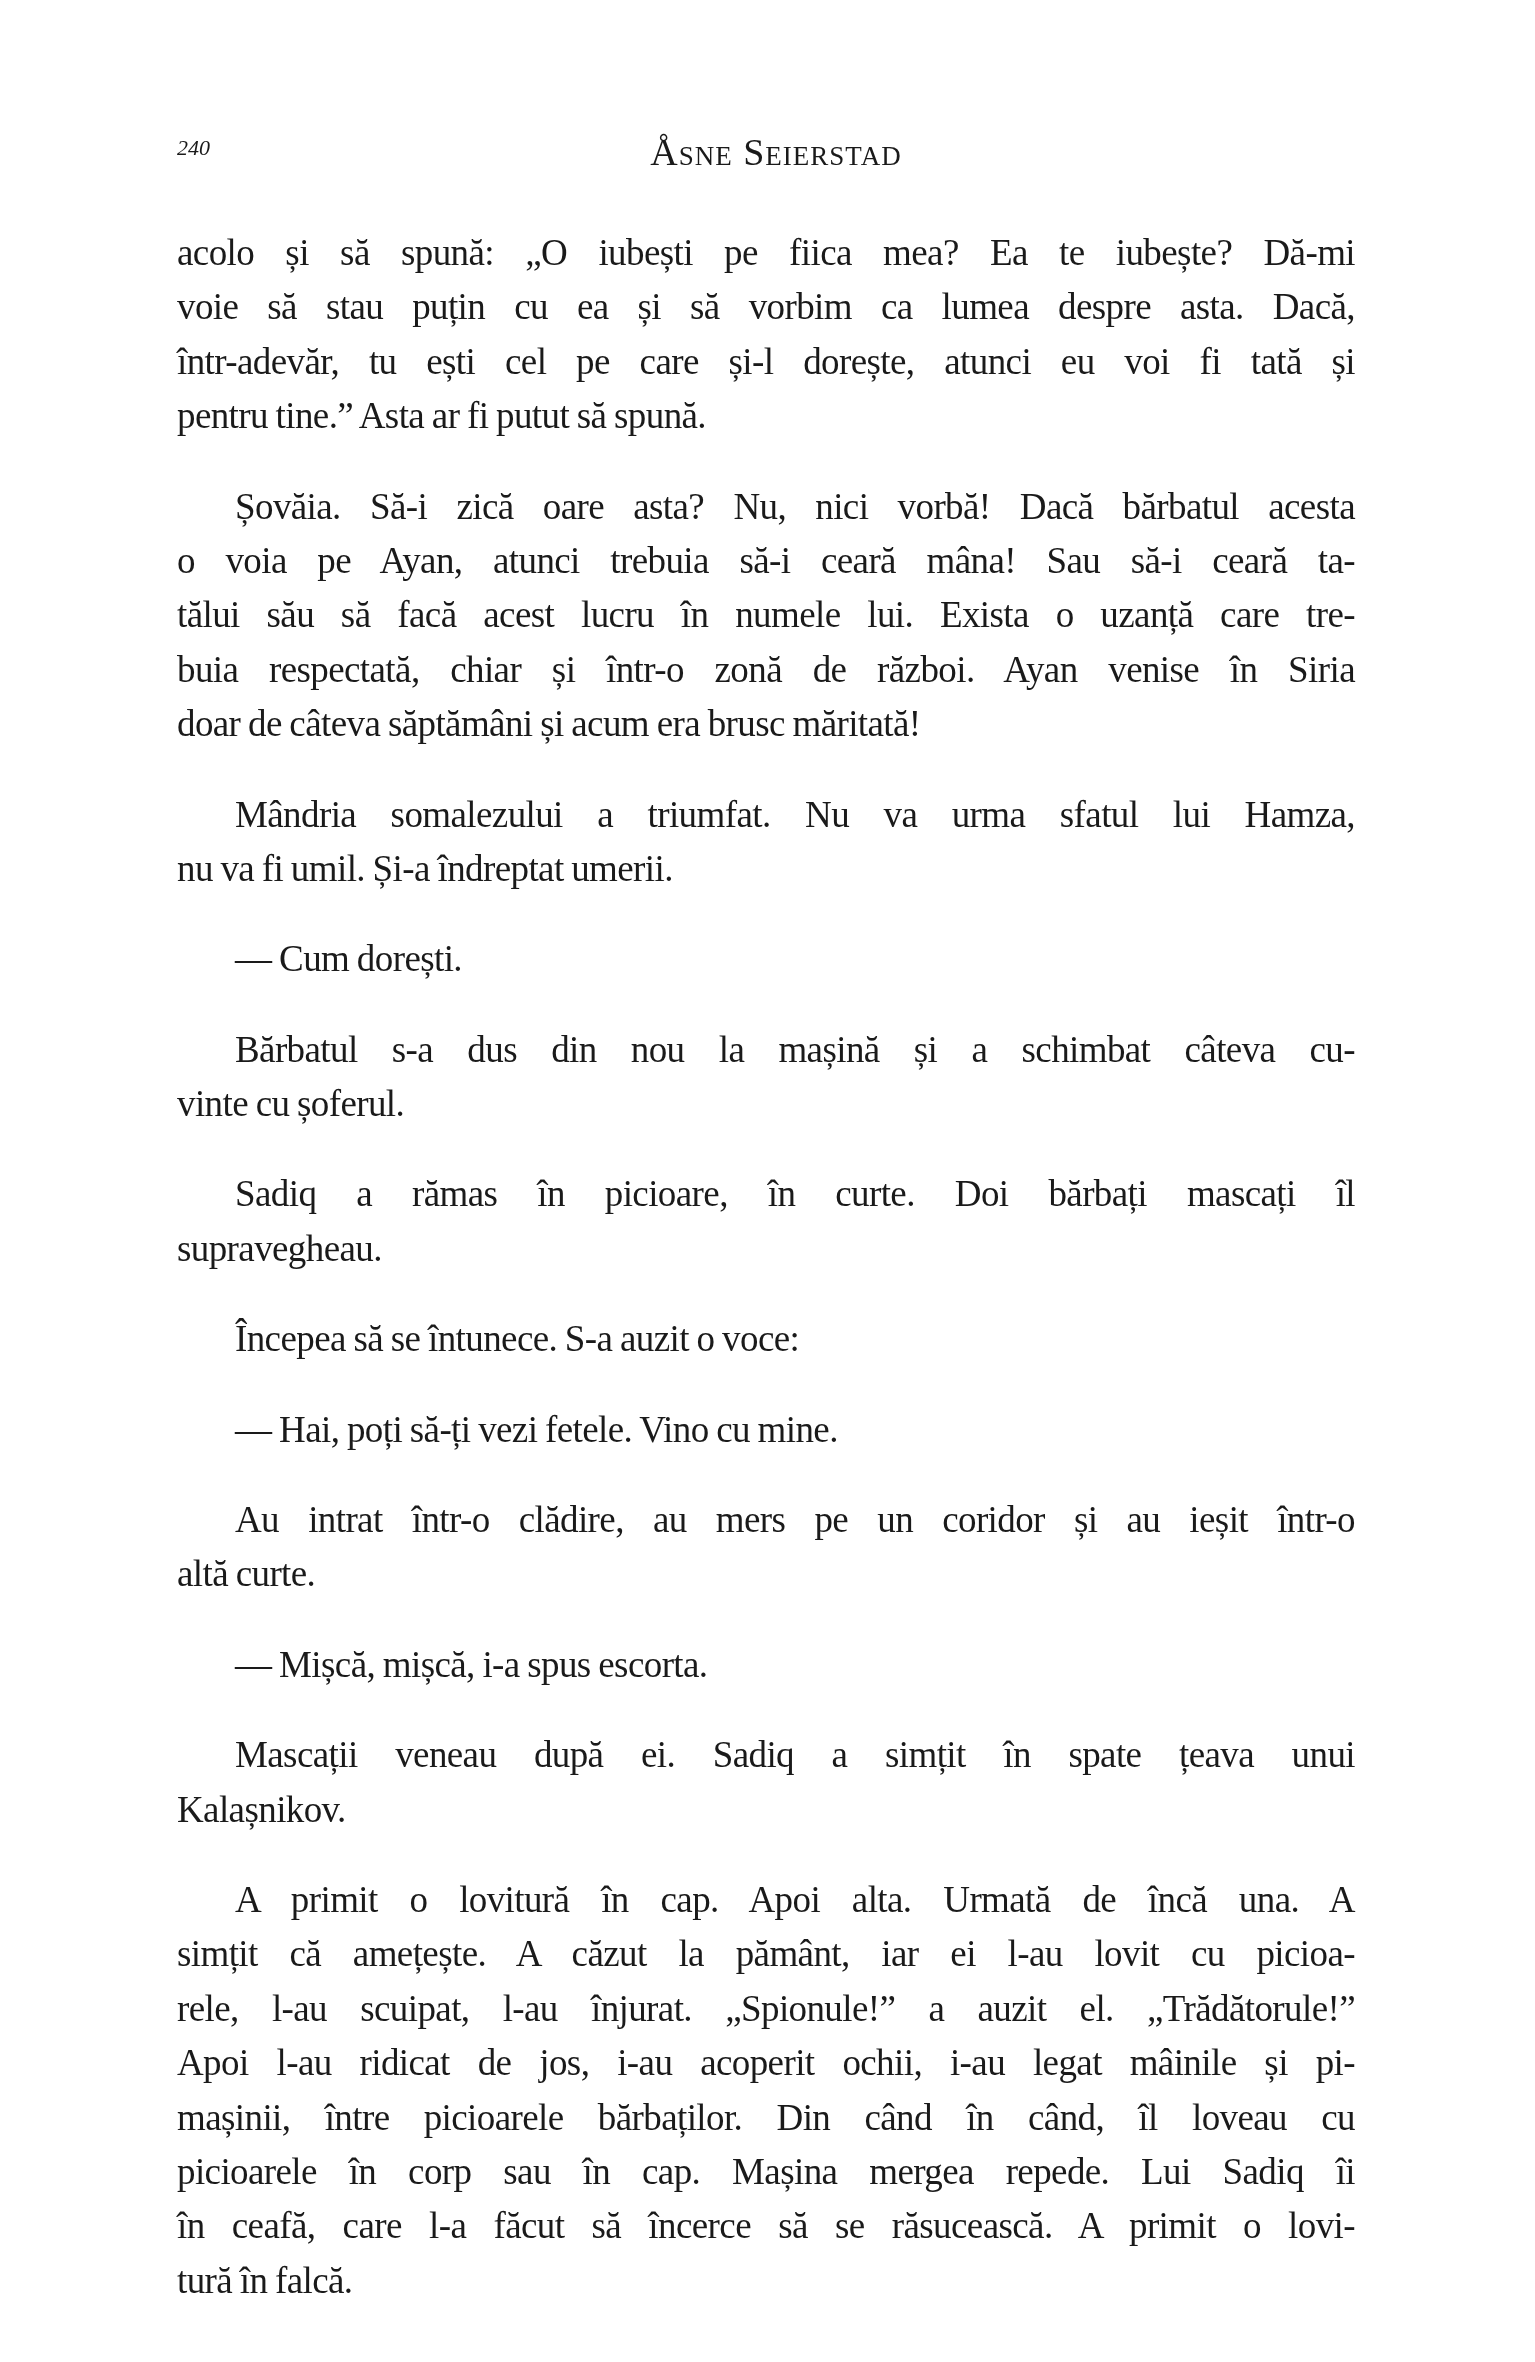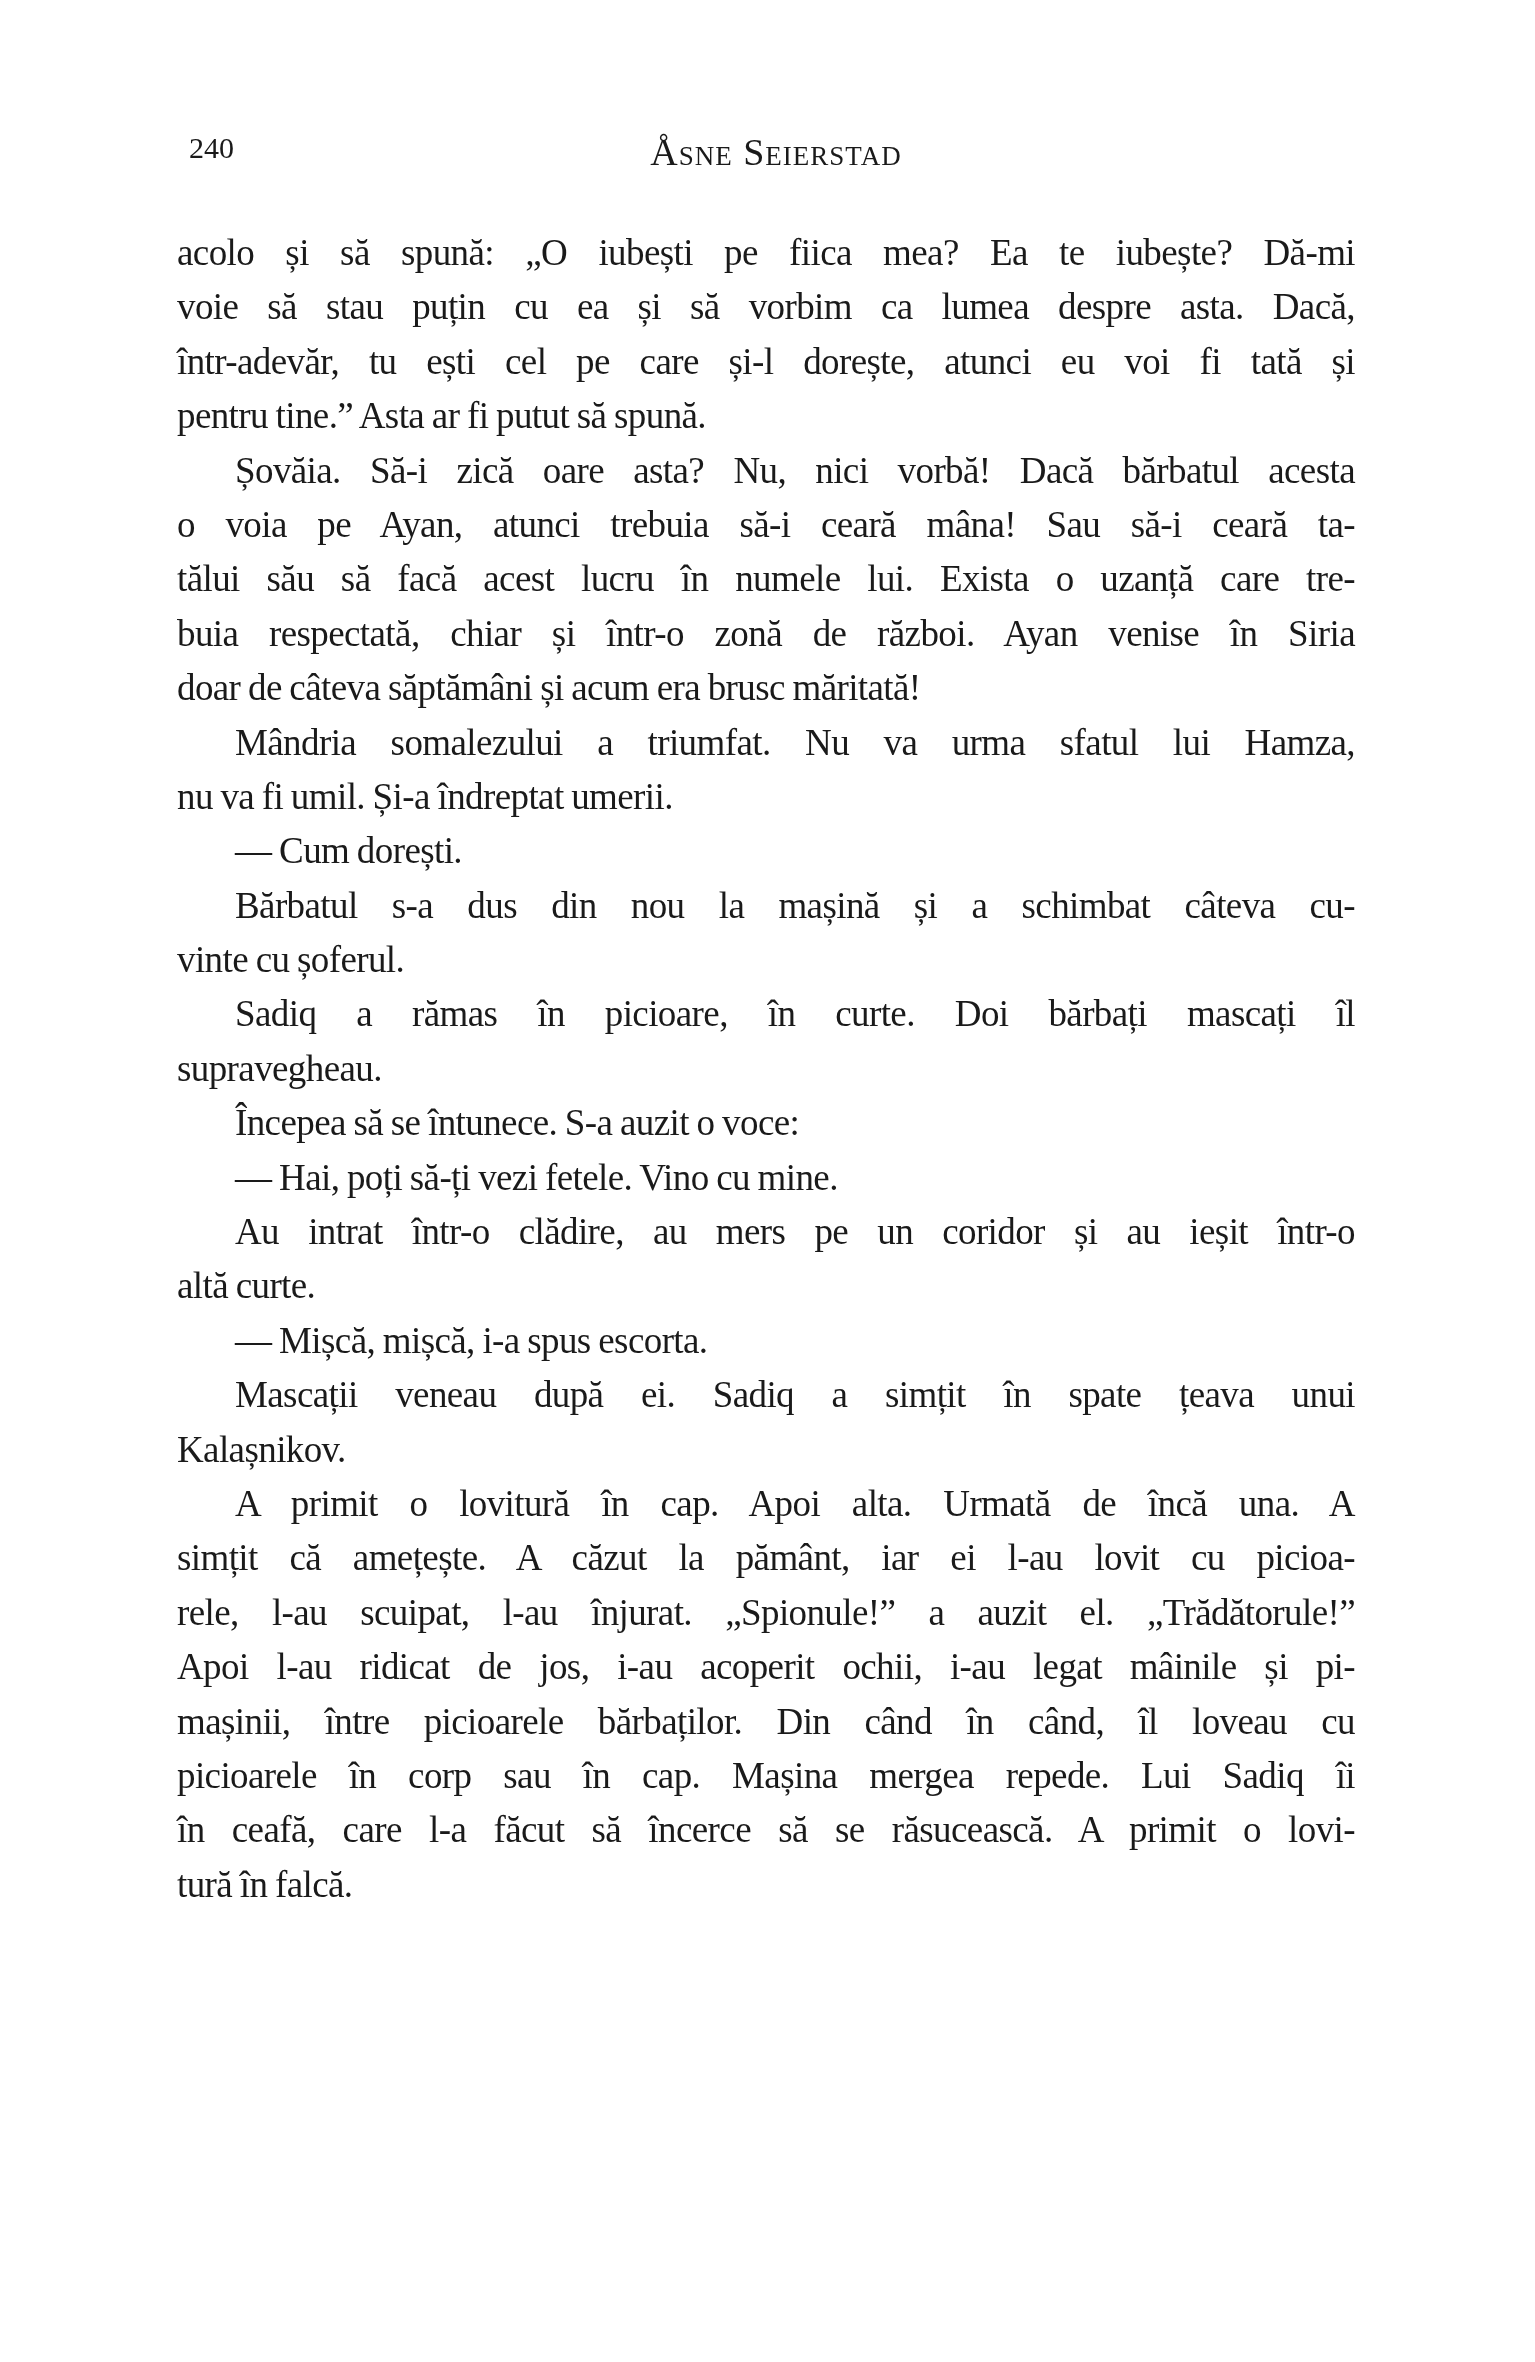--- a/index.html
+++ b/index.html
@@ -3,34 +3,34 @@
 <meta charset="utf-8">
 <style>
   html, body { margin: 0; padding: 0; background: #ffffff; }
   body {
     width: 1535px; height: 2362px; position: relative; overflow: hidden;
     color: #1a1a1a;
     font-family: "Liberation Serif", "DejaVu Serif", serif;
   }
   .page { position: absolute; left: 0; top: 0; width: 1535px; height: 2362px; }
   .header { position: absolute; top: 126px; left: 177px; width: 1178px; height: 44px; }
-  .page-number { position: absolute; left: 12px; top: 0; font-size: 30px; line-height: 44px; }
+  .page-number { position: absolute; left: 0; top: 0; font-size: 22px; line-height: 44px; font-style: italic; }
   .running-head {
     position: absolute; left: 0; width: 100%; top: 4px; text-align: center;
     font-size: 38px; line-height: 44px; font-variant: small-caps; letter-spacing: 1px;
     padding-left: 20px; box-sizing: border-box;
   }
   .body-text { position: absolute; left: 177px; top: 226px; width: 1178px; }
   .line {
     font-size: 37px; line-height: 54.4px; height: 54.4px; white-space: nowrap;
     text-align: justify; text-align-last: justify; letter-spacing: -0.6px;
     word-spacing: -1px; overflow: visible;
   }
   .line.last { text-align: left; text-align-last: left; }
-  .line.indent { padding-left: 58px; }
+  .line.indent { padding-left: 58px; margin-top: 36px; }
 </style>
 </head>
 <body>
 
 <div class="page">
   <div class="header">
     <span class="page-number">240</span>
     <span class="running-head">Åsne Seierstad</span>
   </div>
   <div class="body-text" id="body-text">

